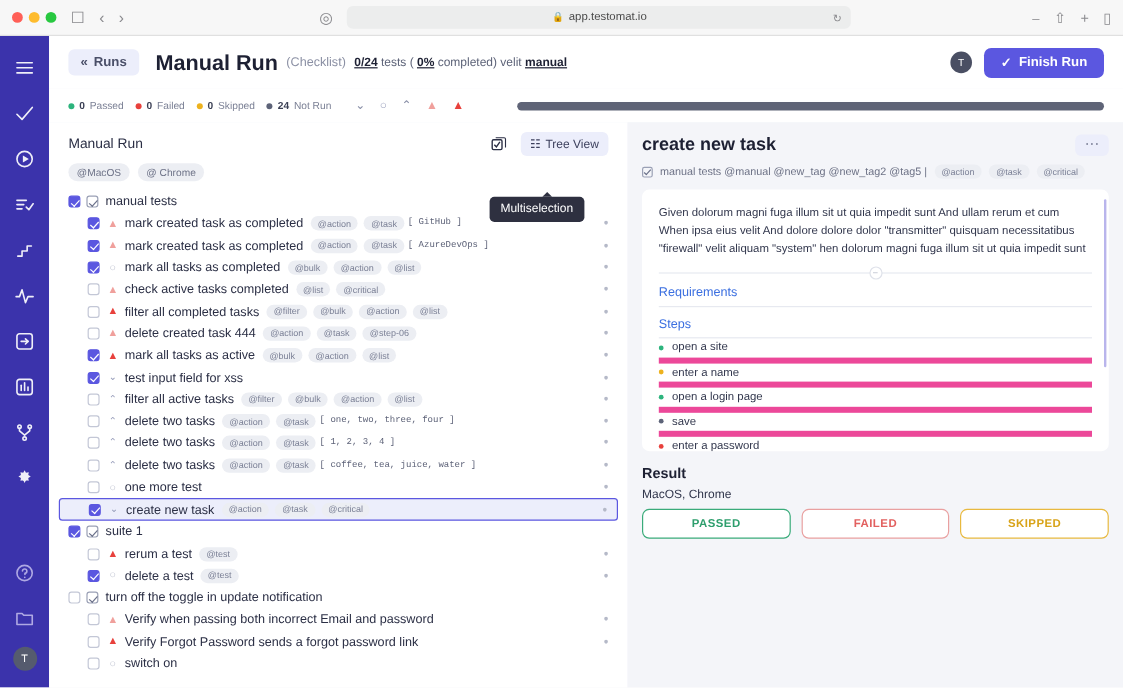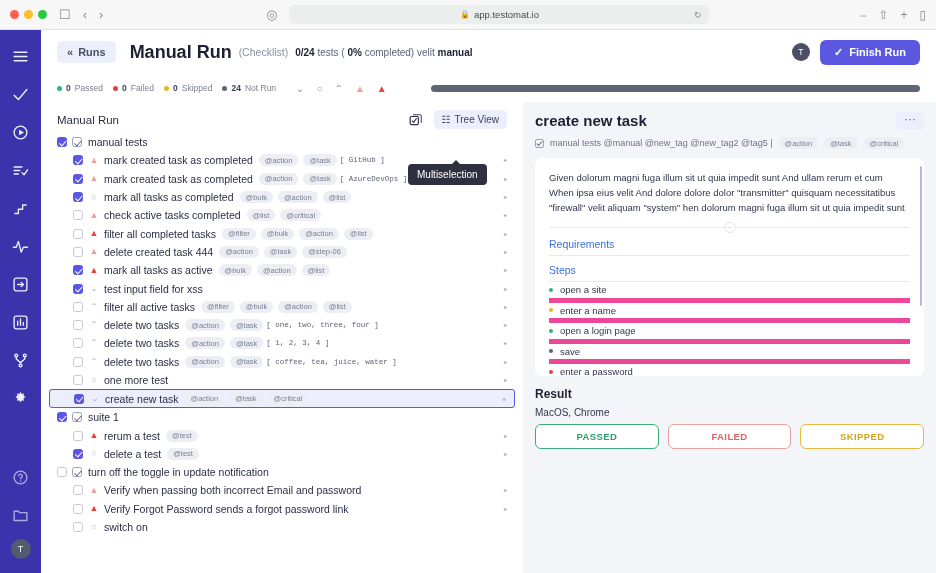--- a/index.html
+++ b/index.html
@@ -60,21 +60,21 @@
     background: #ffffff; display: flex; align-items: center; padding: 0 16px;
   }
   .runs-btn {
     background: #eceefb; color: #4a4f68; font-size: 11px; font-weight: 700;
     padding: 5px 10px; border-radius: 5px; display: flex; align-items: center; gap: 5px;
     cursor: pointer;
   }
   .page-title { font-size: 18px; font-weight: 700; color: #1d2033; margin-left: 14px; }
   .title-sub { font-size: 10.5px; color: #8b90a4; margin-left: 7px; }
   .title-meta { font-size: 10px; color: #5d6378; margin-left: 7px; }
-  .title-meta b { color: #1d2033; }
+  .title-meta b { color: #1d2033; text-decoration: underline; }
   .hdr-spacer { flex: 1; }
   .hdr-avatar {
     width: 18px; height: 18px; border-radius: 50%; background: #4a4f63; color: #fff;
     font-size: 8.5px; display: flex; align-items: center; justify-content: center; margin-right: 10px;
   }
   .finish-btn {
     background: #5b57e0; color: #fff; font-size: 11px; font-weight: 700;
     padding: 6px 14px; border-radius: 6px; display: flex; align-items: center; gap: 6px; cursor: pointer;
   }
 
@@ -384,20 +384,24 @@
             <rect x="2" y="6" width="14" height="14" rx="2"></rect>
               <polyline points="5,13 8,16 13,9"></polyline>
             <path d="M7 3 h12 a2 2 0 0 1 2 2 v12" stroke-width="1.6"></path>
           </svg>
         </div>
         <div class="tree-btn">
           <span>☷</span>
           <span>Tree View</span>
         </div>
       </div>
+      <div class="lp-tags" id="list-tags">
+          <span class="pill">@MacOS</span>
+          <span class="pill">@ Chrome</span>
+        </div>
       <div class="rows" id="rows">
           <div class="row">
             <span class="cb on"></span>
             <span class="cb grp" style="margin-right:6px"></span>
             <span class="rlabel">manual tests</span>
             <span class="rtags"></span>
           </div>
           <div class="row ind1">
             <span class="cb on"></span>
             <span class="ico med">▲</span>

